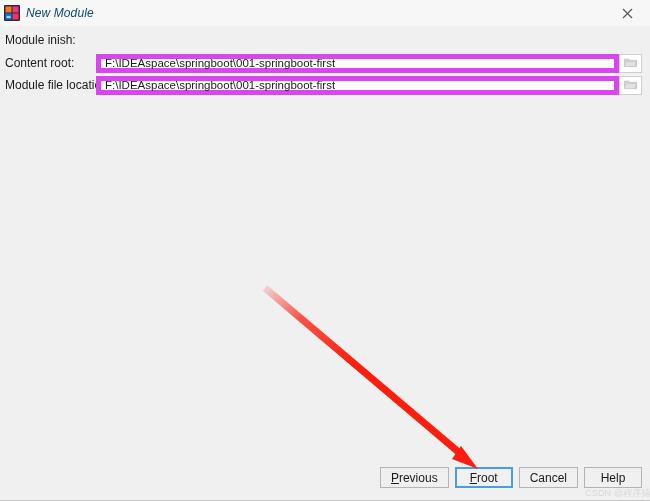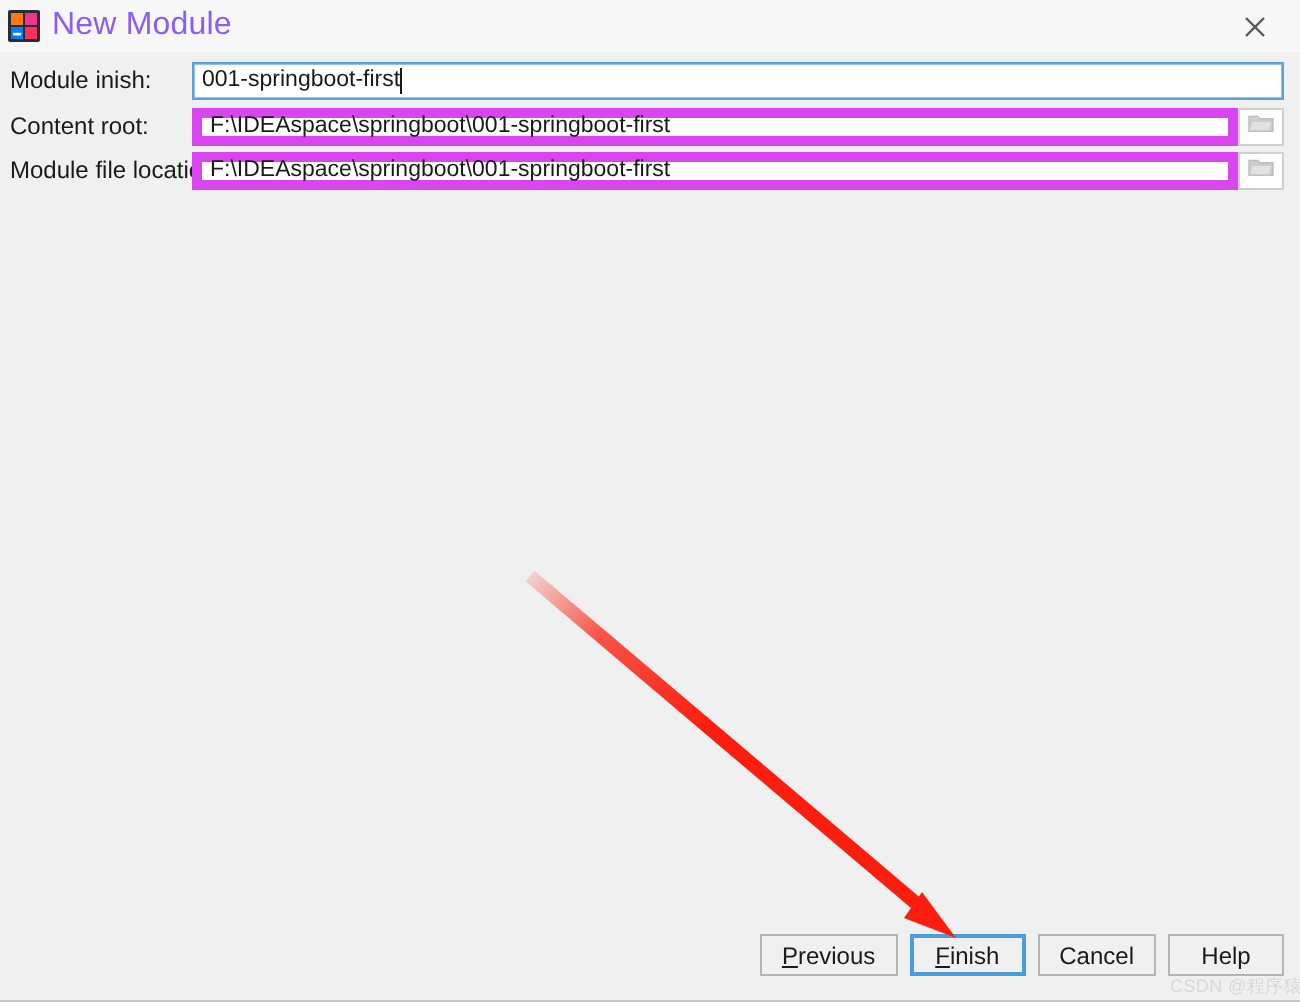--- a/index.html
+++ b/index.html
@@ -34,23 +34,24 @@
     width: 16px;
     height: 16px;
     margin-left: 4px;
     margin-right: 6px;
     flex: 0 0 auto;
     position: relative;
     border-radius: 1px;
     overflow: hidden;
   }
   .title-text {
-    font-size: 16px;
-    color: #8b5cf6;
+    font-size: 12px;
+    color: #0c4a6e;
     letter-spacing: 0.1px;
+    font-style: italic;
   }
   .titlebar-close {
     position: absolute;
     right: 0; top: 0;
     width: 45px;
     height: 26px;
     display: flex;
     align-items: center;
     justify-content: center;
     cursor: default;
@@ -204,24 +205,20 @@
           <line x1="10" y1="1" x2="1" y2="10" stroke="#5a5a5a" stroke-width="1.2"></line>
         </svg>
       </span>
     </div>
   </div>
 
   <div class="form">
 
     <div class="row" style="height:24px;">
       <span class="lbl">Module inish:</span>
-      <div class="field focused">
-        <span class="val">001-springboot-first</span>
-          <span class="caret"></span>
-      </div>
     </div>
 
     <div class="row" style="height:22px;">
       <span class="lbl">Content root:</span>
       <div class="field plain">
         <span class="val">F:\IDEAspace\springboot\001-springboot-first</span>
       </div>
       <div class="browse">
         <span>
           <svg width="13" height="11" viewBox="0 0 13 11">
@@ -249,21 +246,21 @@
 
   </div>
 
   <div class="buttonbar">
     <div class="btn">
         <span class="mn">P</span>
         <span>revious</span>
       </div>
     <div class="btn default">
         <span class="mn">F</span>
-        <span>inish</span>
+        <span>root</span>
       </div>
     <div class="btn">
         <span>Cancel</span>
       </div>
     <div class="btn">
         <span>Help</span>
       </div>
   </div>
 
   <svg class="annot-arrow" viewBox="0 0 650 501">

